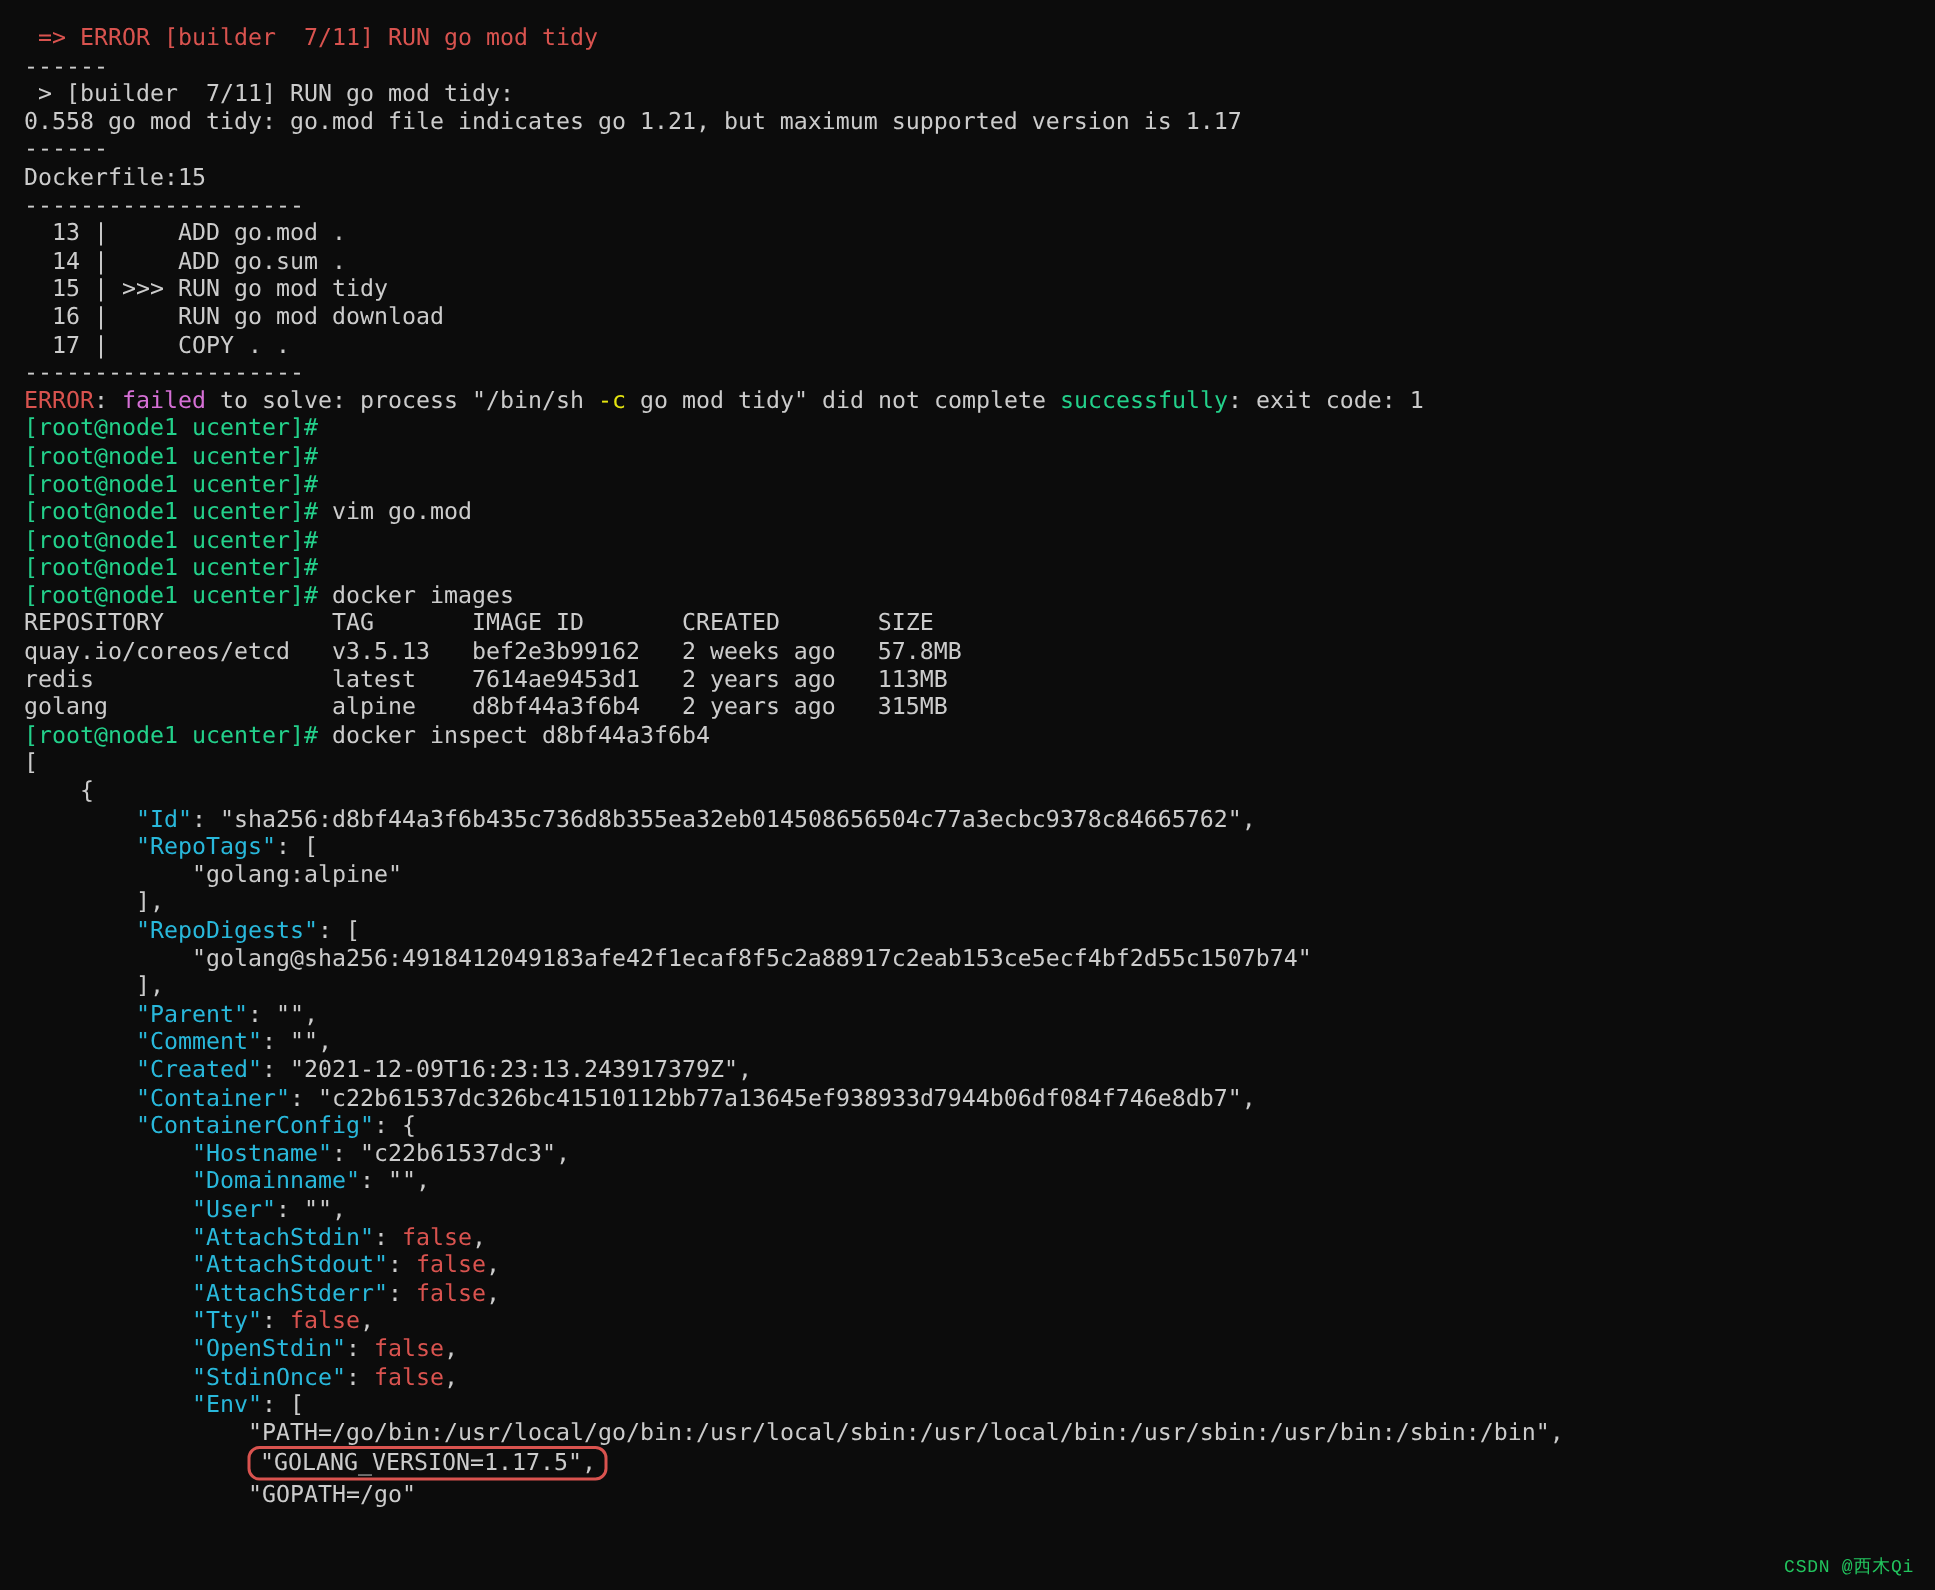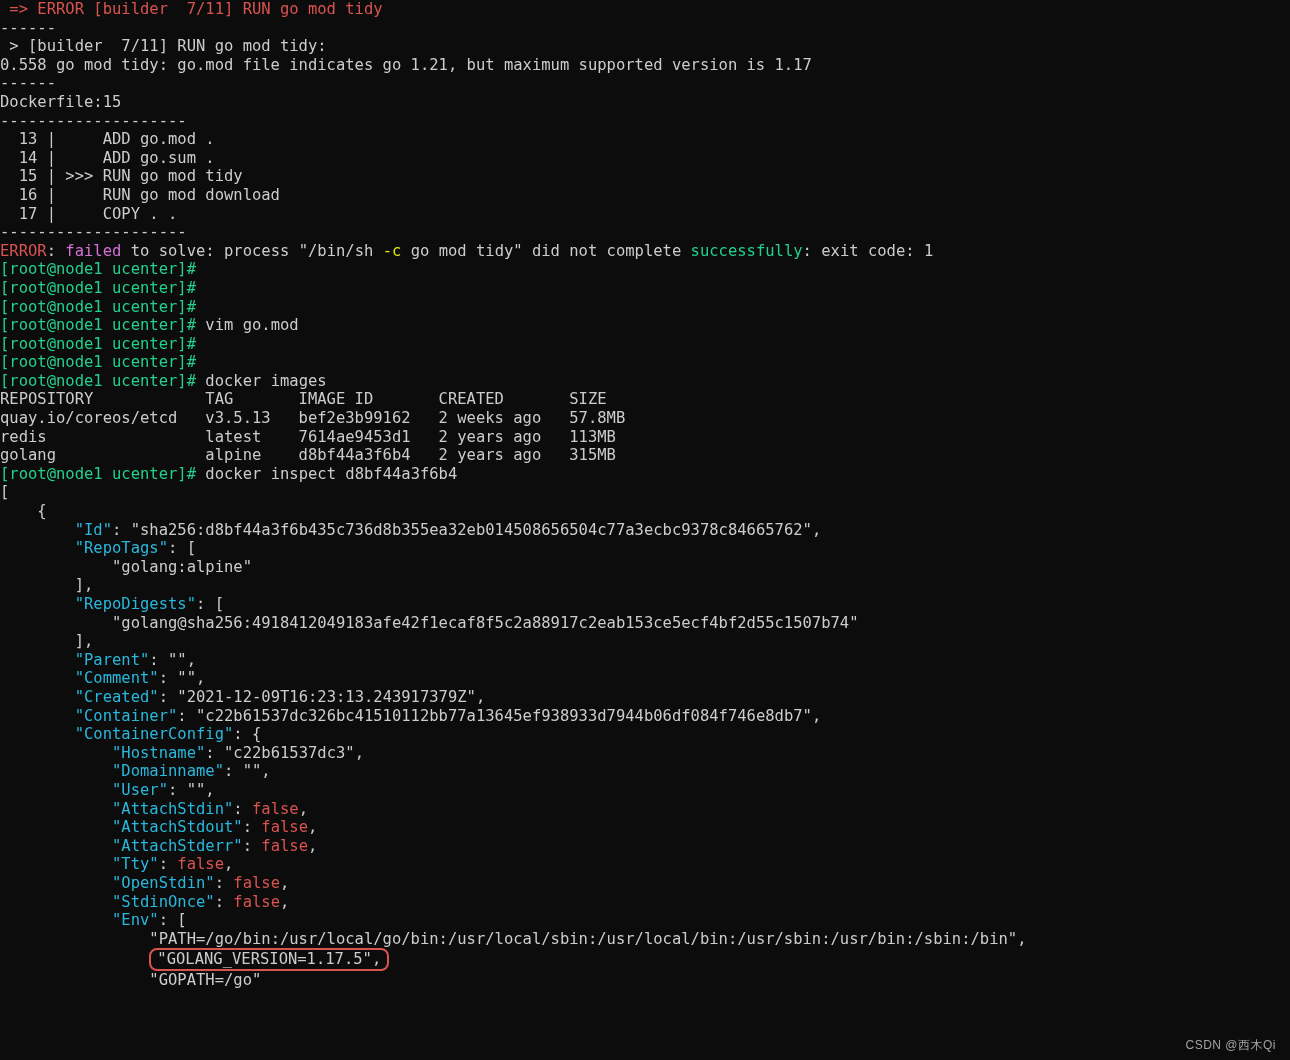--- a/index.html
+++ b/index.html
@@ -1,27 +1,27 @@
 <!DOCTYPE html>
 <html><head>
 <meta charset="utf-8">
 <style>
   html,body{margin:0;padding:0;background:#0c0c0c;color:#cccccc;
     font-family:"DejaVu Sans Mono","Consolas","Courier New",monospace;
     font-size:15.5px;line-height:1.2;width:1290px;height:1060px;overflow:hidden}
-  pre{margin:0;white-space:pre}
+  pre{margin:16px;white-space:pre}
   .red{color:#d9534f}
   .mag{color:#d670d6}
   .yel{color:#e5e510}
   .grn{color:#23d18b}
   .cyn{color:#29b8db}
   .wht{color:#cccccc}
   .hl{border:2px solid #d9534f;border-radius:8px;padding:0 6px;display:inline-block}
-  .watermark{position:absolute;right:14px;bottom:8px;color:#a3a3a3;
-    font-family:Liberation Sans, sans-serif;font-size:12px;letter-spacing:.5px}
+  .watermark{position:absolute;right:14px;bottom:8px;color:#22c55e;
+    font-family:Liberation Mono, monospace;font-size:12px;letter-spacing:.5px}
 </style>
 </head>
 <body>
 
 <pre><span class="red"> =&gt; ERROR [builder  7/11] RUN go mod tidy</span>
 <span>------</span>
 <span> &gt; [builder  7/11] RUN go mod tidy:</span>
 <span>0.558 go mod tidy: go.mod file indicates go 1.21, but maximum supported version is 1.17</span>
 <span>------</span>
 <span>Dockerfile:15</span>

